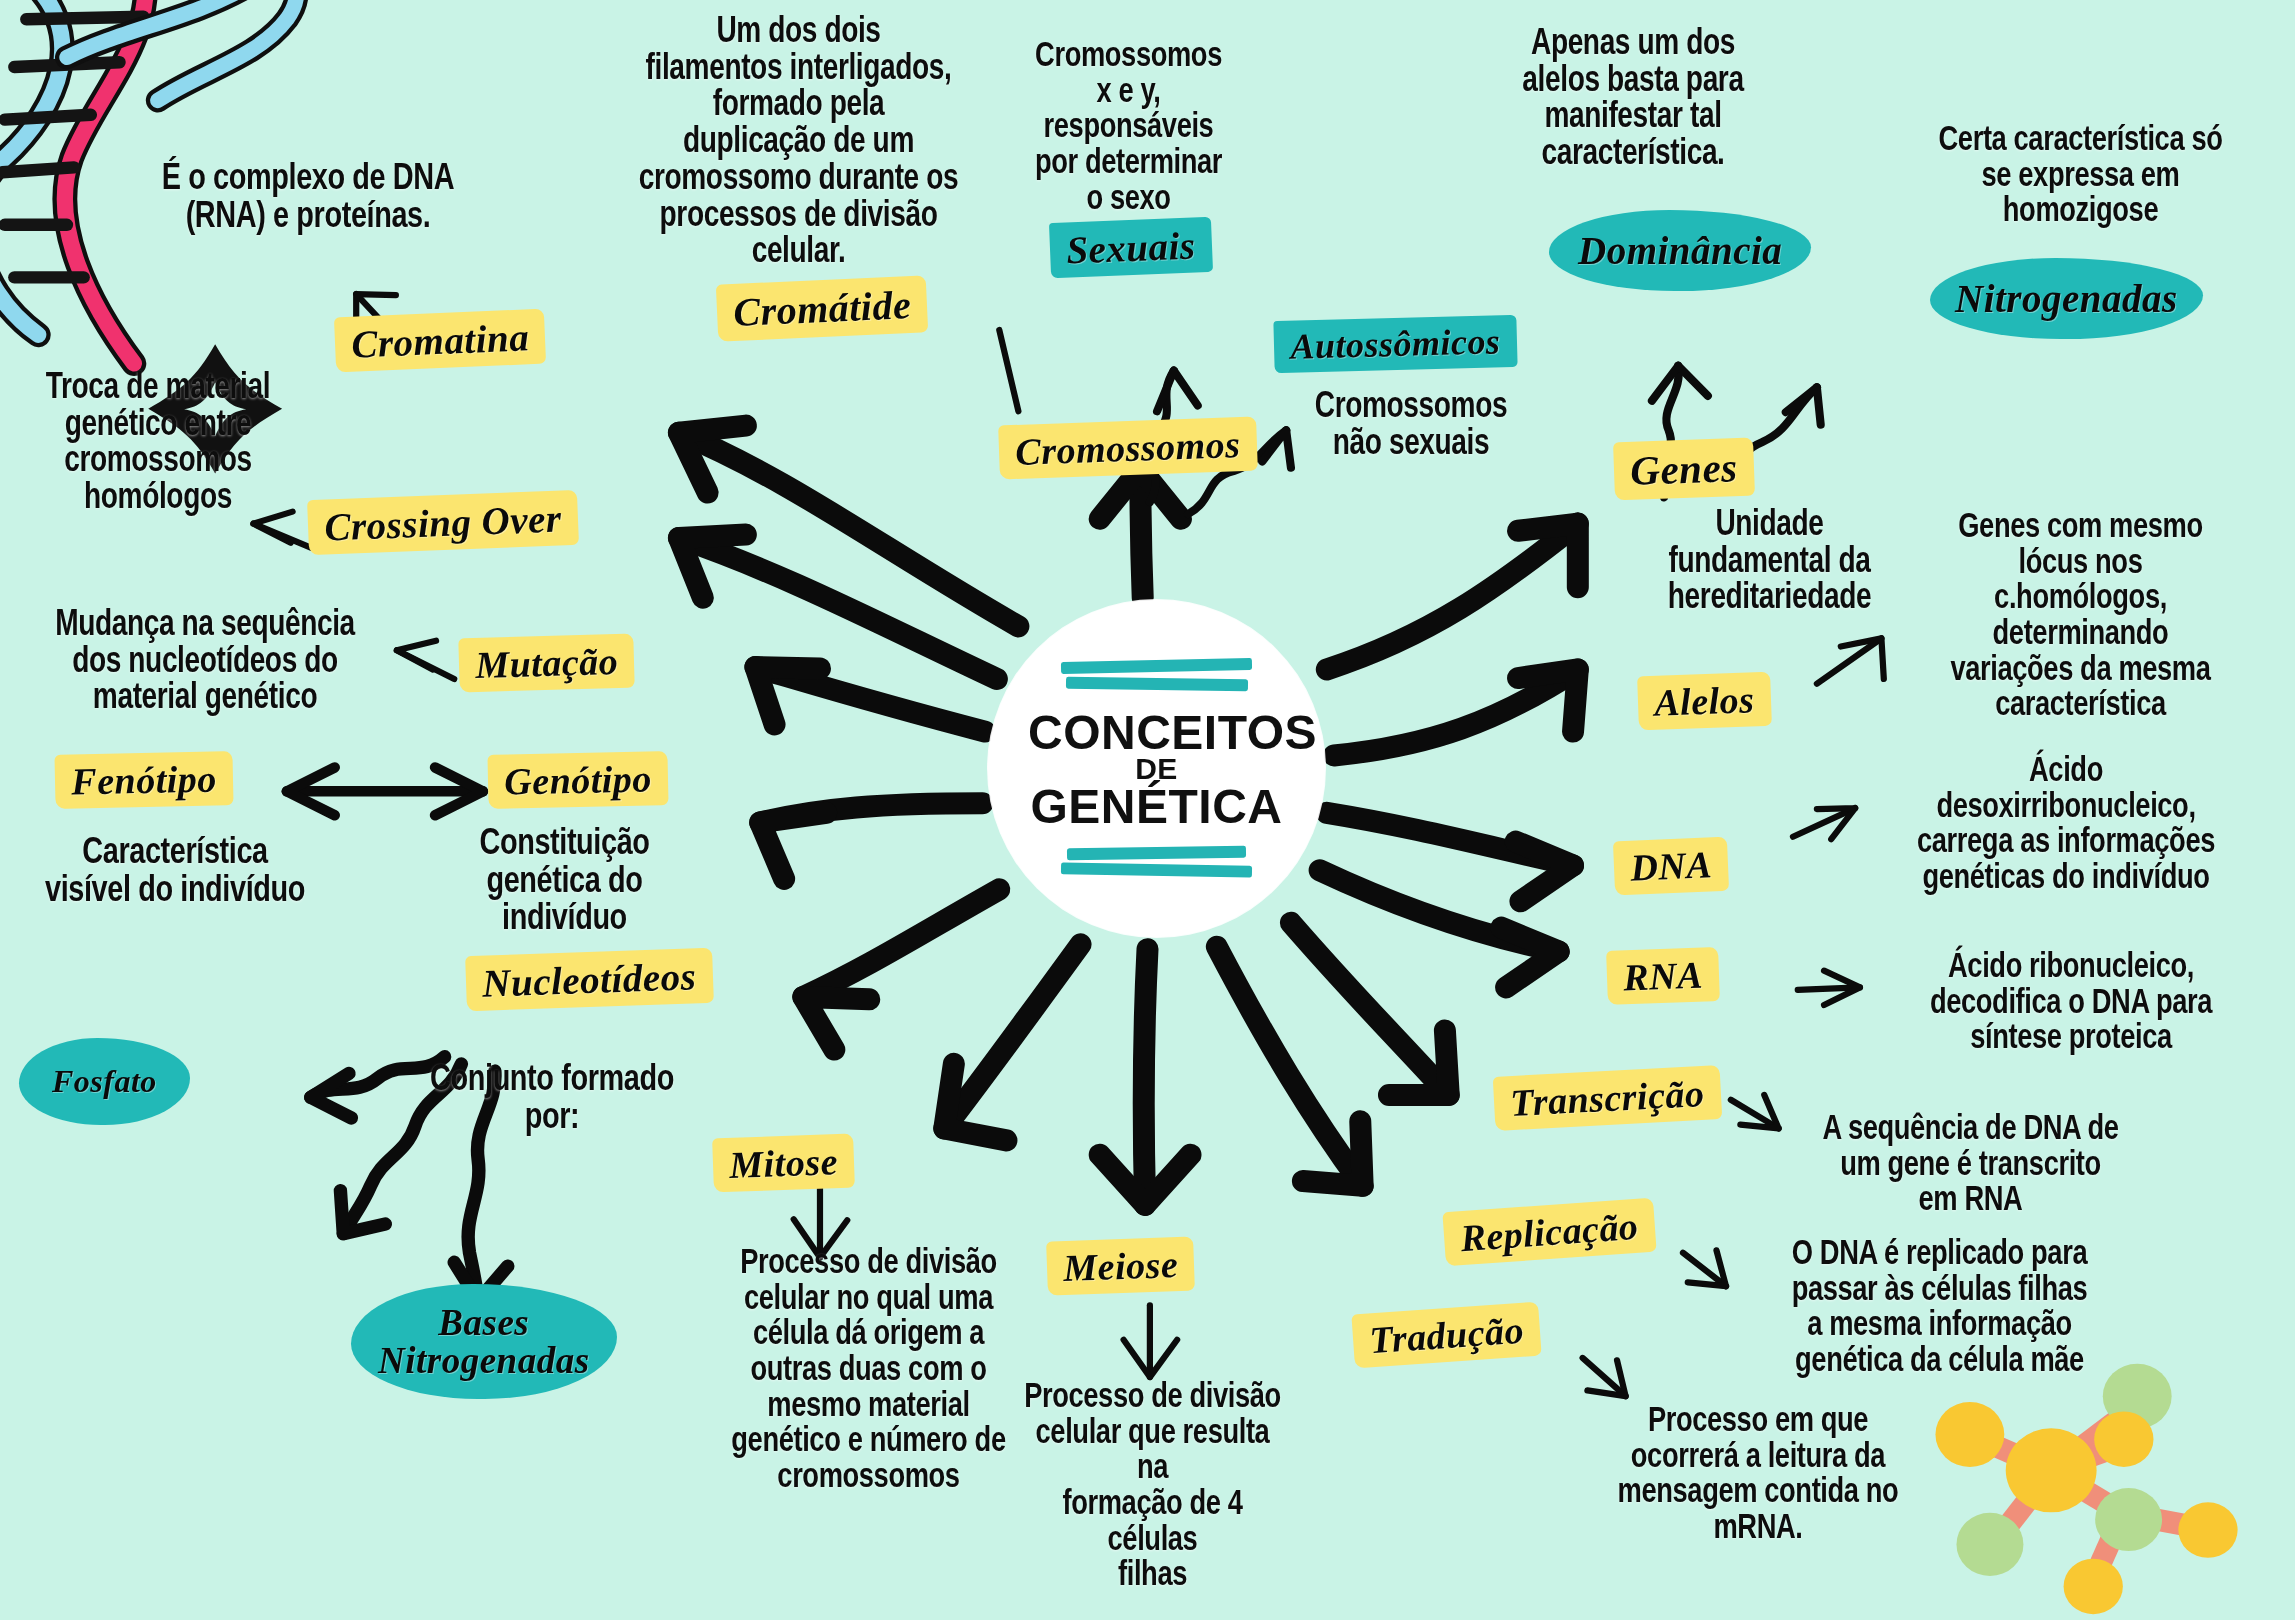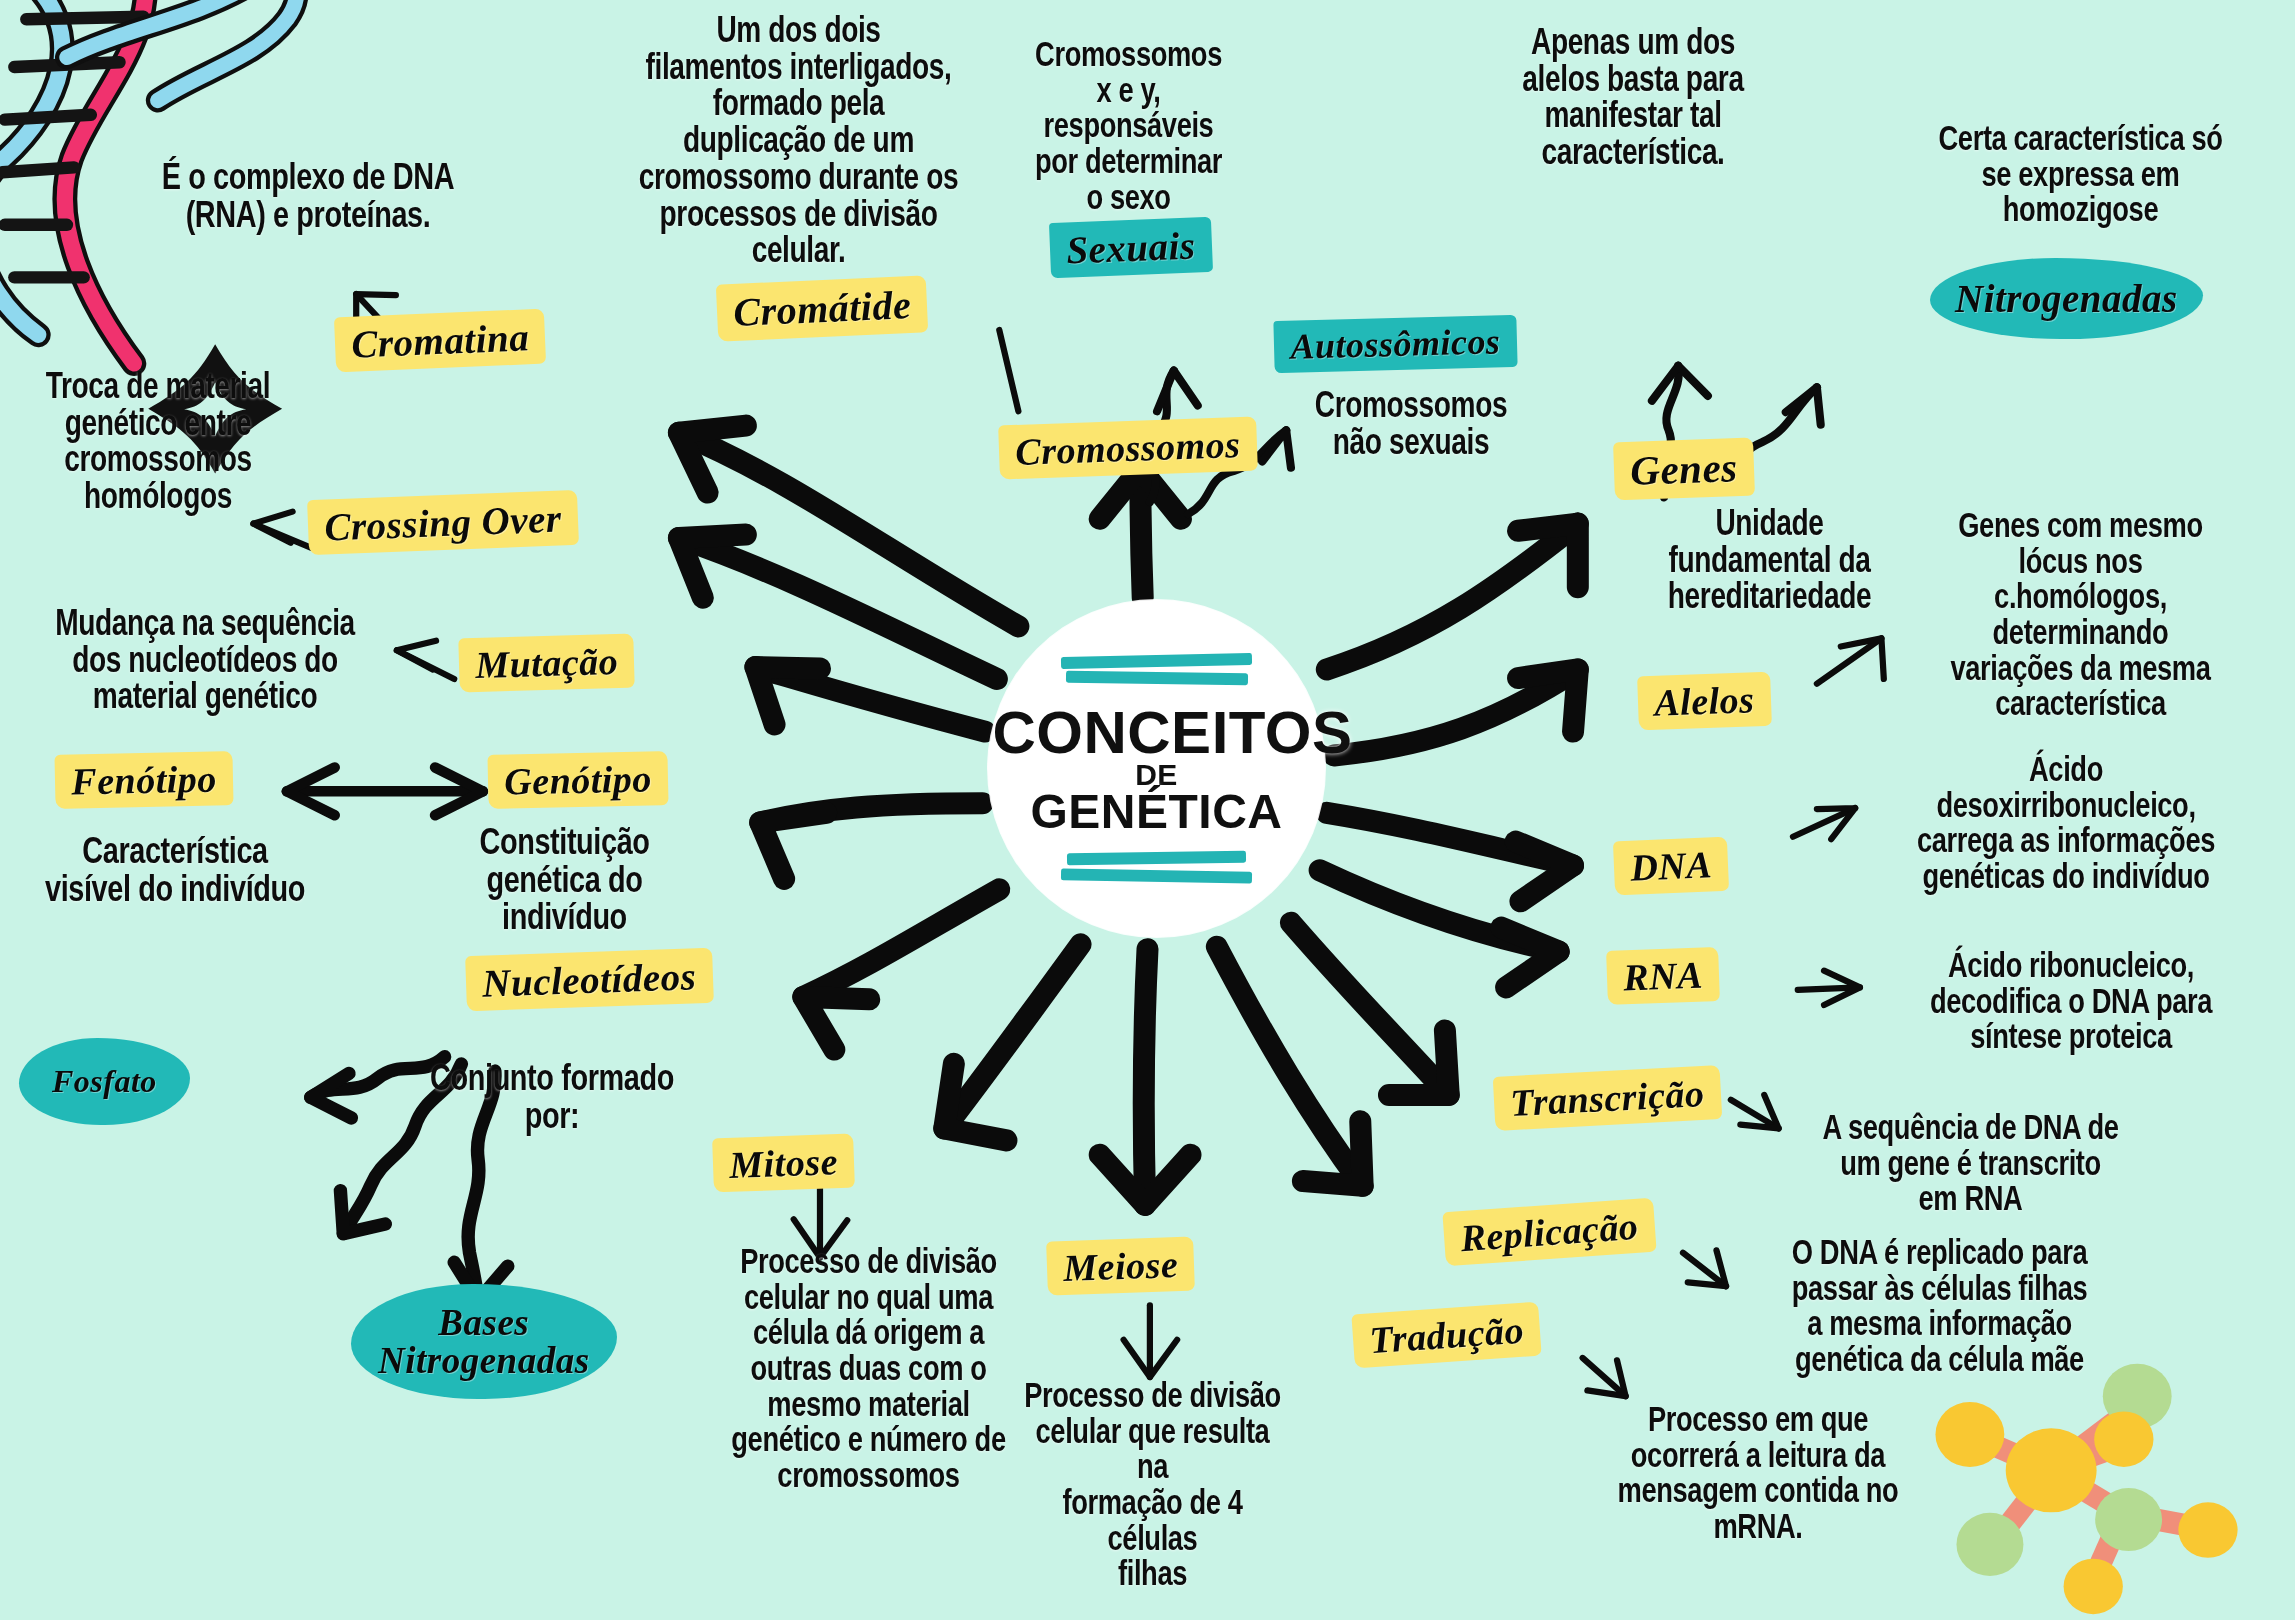--- a/index.html
+++ b/index.html
@@ -56,21 +56,21 @@
   #hub .r2{width:182px;transform:rotate(.8deg);margin-bottom:20px;}
   #hub .r3{width:179px;transform:rotate(-.9deg);margin-top:18px;}
   #hub .r4{width:191px;transform:rotate(1deg);margin-top:5.3px;}
   #hub .htxt{
     font-family:"Liberation Sans",sans-serif;
     font-weight:900;color:#101010;
     text-align:center;line-height:.94;
     letter-spacing:0.5px;
     text-shadow:0 0 4.8px #fff;
   }
-  #hub .l1{font-size:60px;margin-left:32px;}
+  #hub .l1{font-size:48px;margin-left:32px;}
   #hub .l2{font-size:30px;}
   #hub .l3{font-size:48px;}
 </style>
 </head>
 <body>
 
 <div id="stage">
 
   <svg class="layer" viewBox="0 0 4800 3388">
 
@@ -367,20 +367,23 @@
   </div>
 
   <div class="chip tealrect" style="left:1050px;top:220px;font-size:39px;transform:rotate(-2.3deg);">
     <span>Sexuais</span>
   </div>
 
   <div class="chip tealrect" style="left:1274px;top:318px;font-size:36px;transform:rotate(-1.5deg);">
     <span>Autossômicos</span>
   </div>
 
+  <div class="chip tealblob" style="left:1549px;top:210px;font-size:39px;padding:18px 29px;">
+    <span>Dominância</span>
+  </div>
 
   <div class="chip tealblob" style="left:1930px;top:258px;font-size:39px;padding:18px 25px;">
     <span>Nitrogenadas</span>
   </div>
 
   <div class="chip yellow" style="left:1614px;top:440px;font-size:41px;transform:rotate(-2deg);">
     <span>Genes</span>
   </div>
 
   <div class="chip yellow" style="left:1638px;top:674px;font-size:38px;transform:rotate(-2deg);">

